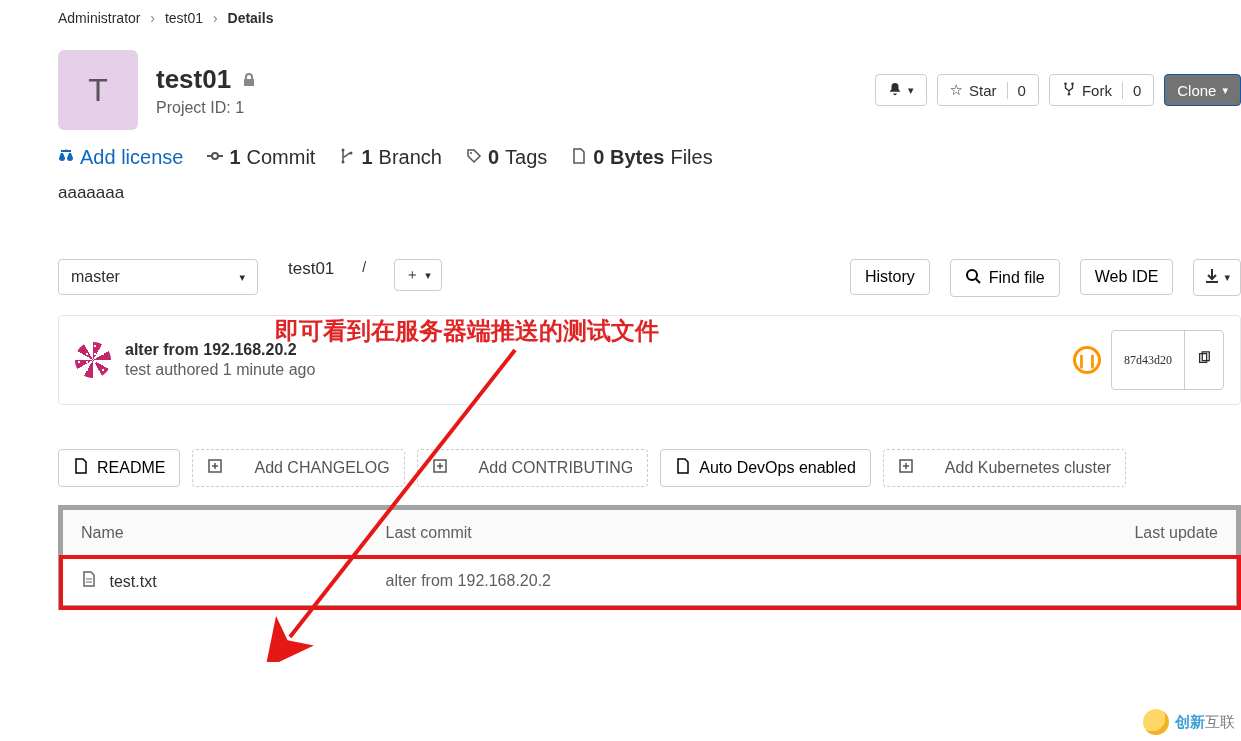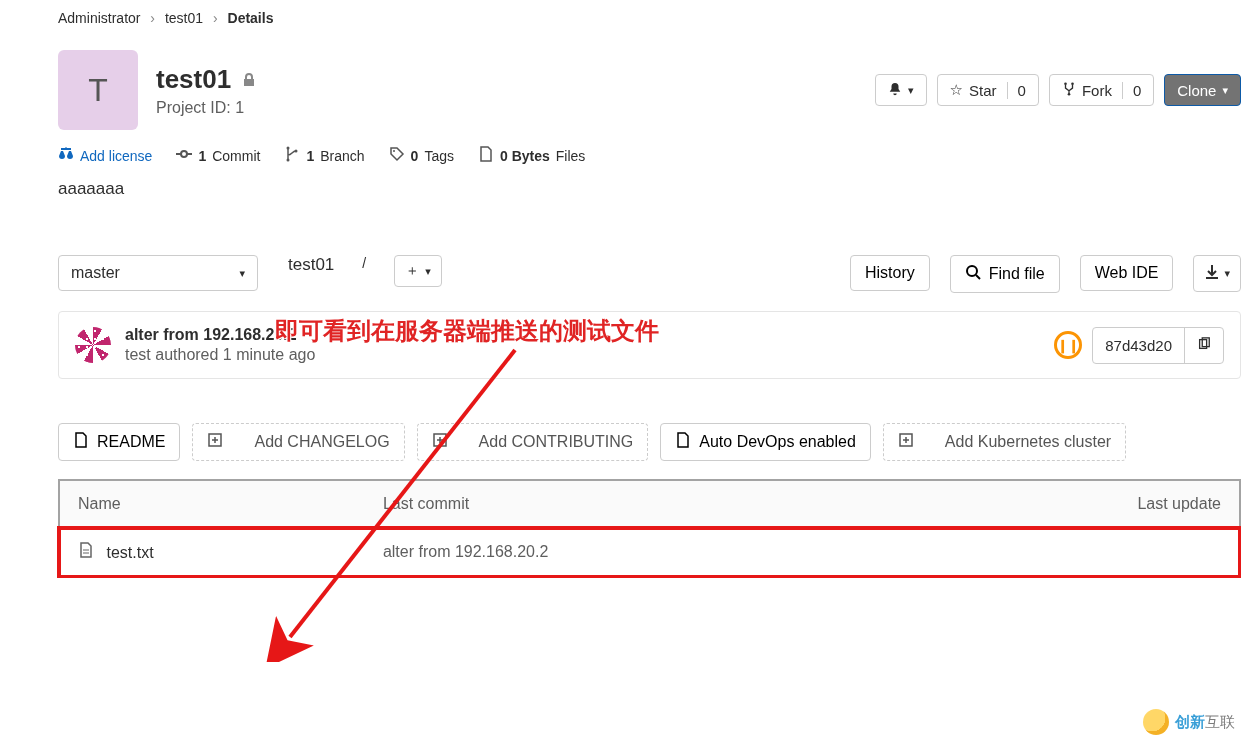--- a/index.html
+++ b/index.html
@@ -16,21 +16,21 @@
   .lock-icon { margin-left: 10px; color: #888; }
   .project-id { color: #5e5e5e; font-size: 16px; margin-top: 4px; }
 
   .actions { margin-left: auto; display: flex; gap: 10px; }
   .btn { display: inline-flex; align-items: center; gap: 6px; border: 1px solid #ccc; background: #fff; color: #2e2e2e; padding: 6px 12px; border-radius: 4px; font-size: 15px; cursor: pointer; }
   .btn .count { border-left: 1px solid #ccc; padding-left: 10px; margin-left: 4px; }
   .btn-primary { background: #737373; color: #fff; border-color: #0d5aa7; }
   .btn-primary .chev { color: #fff; }
   .chev { font-size: 11px; }
 
-  .stats-row { display: flex; gap: 24px; align-items: center; font-size: 14px; margin-bottom: 14px; }
+  .stats-row { display: flex; gap: 24px; align-items: center; font-size: 20px; margin-bottom: 14px; }
   .stat-link { display: inline-flex; align-items: center; gap: 6px; color: #2e2e2e; cursor: pointer; }
   .stat-link.blue { color: #1068bf; }
   .stat-link .icon { color: #555; }
   .stat-link.blue .icon { color: #1068bf; }
 
   .description { font-size: 17px; margin-bottom: 56px; }
 
   .toolbar-row { display: flex; align-items: flex-start; gap: 20px; margin-bottom: 18px; }
   .branch-select { display: flex; align-items: center; justify-content: space-between; border: 1px solid #ccc; padding: 8px 12px; border-radius: 4px; width: 200px; font-size: 16px; cursor: pointer; }
   .path-crumb { font-size: 17px; margin-left: 10px; }
@@ -40,28 +40,28 @@
   .tool-btn { border: 1px solid #ccc; padding: 8px 14px; border-radius: 4px; font-size: 16px; display: inline-flex; align-items: center; gap: 8px; cursor: pointer; background: #fff; }
   .tool-icon-btn { border: 1px solid #ccc; padding: 8px 10px; border-radius: 4px; display: inline-flex; align-items: center; gap: 4px; cursor: pointer; }
 
   .commit-row { border: 1px solid #e5e5e5; border-radius: 4px; padding: 14px 16px; display: flex; align-items: center; font-size: 16px; margin-bottom: 44px; }
   .commit-avatar { width: 36px; height: 36px; border-radius: 50%; background: radial-gradient(circle, #fff 20%, transparent 20%), repeating-conic-gradient(#c1266e 0 30deg, #fff 30deg 60deg); background-size: 8px 8px, 100% 100%; margin-right: 14px; }
   .commit-msg { font-weight: 600; }
   .commit-auth { color: #5e5e5e; margin-top: 2px; }
   .commit-actions { margin-left: auto; display: flex; gap: 10px; align-items: center; }
   .pipe-icon { width: 28px; height: 28px; border: 3px solid #fc9403; border-radius: 50%; display: inline-flex; align-items: center; justify-content: center; color: #fc9403; font-weight: bold; font-size: 13px; }
   .sha-btn { border: 1px solid #ccc; border-radius: 4px; display: flex; align-items: center; font-family: monospace; }
-  .sha-btn span { padding: 9px 12px; font-size: 15px; }
+  .sha-btn span { padding: 20px 12px; font-size: 12px; font-family: Liberation Serif, serif; }
   .sha-btn .copy { border-left: 1px solid #ccc; }
 
   .action-buttons { display: flex; gap: 12px; margin-bottom: 18px; }
   .act-btn { border: 1px solid #ccc; padding: 8px 14px; border-radius: 4px; font-size: 16px; display: inline-flex; align-items: center; gap: 8px; cursor: pointer; background: #fff; }
   .act-btn.dashed { border-style: dashed; color: #555; gap: 31px; }
 
-  .file-table { width: 100%; border: 2px solid #a3a3a3; border-radius: 4px 4px 0 0; border-collapse: collapse; font-size: 16px; }
+  .file-table { width: 100%; border: 5px solid #a3a3a3; border-radius: 4px 4px 0 0; border-collapse: collapse; font-size: 16px; }
   .file-table th, .file-table td { text-align: left; padding: 14px 18px; border-top: 1px solid #e5e5e5; }
   .file-table thead th { background: #fafafa; font-weight: 400; color: #5e5e5e; border-top: none; }
   .file-table th:last-child, .file-table td:last-child { text-align: right; }
   .file-icon { margin-right: 8px; color: #666; }
   .commit-col { color: #5e5e5e; }
   .update-col { color: #5e5e5e; }
 
   .red-box { outline: 4px solid #e61717; outline-offset: -2px; }
   .annotation-layer { position: absolute; left: 275px; top: 315px; pointer-events: none; text-align: center; }
   .annotation-text { color: #e02424; font-size: 24px; font-weight: 600; text-shadow: 1px 1px 0 #fff, -1px -1px 0 #fff, 1px -1px 0 #fff, -1px 1px 0 #fff; }

